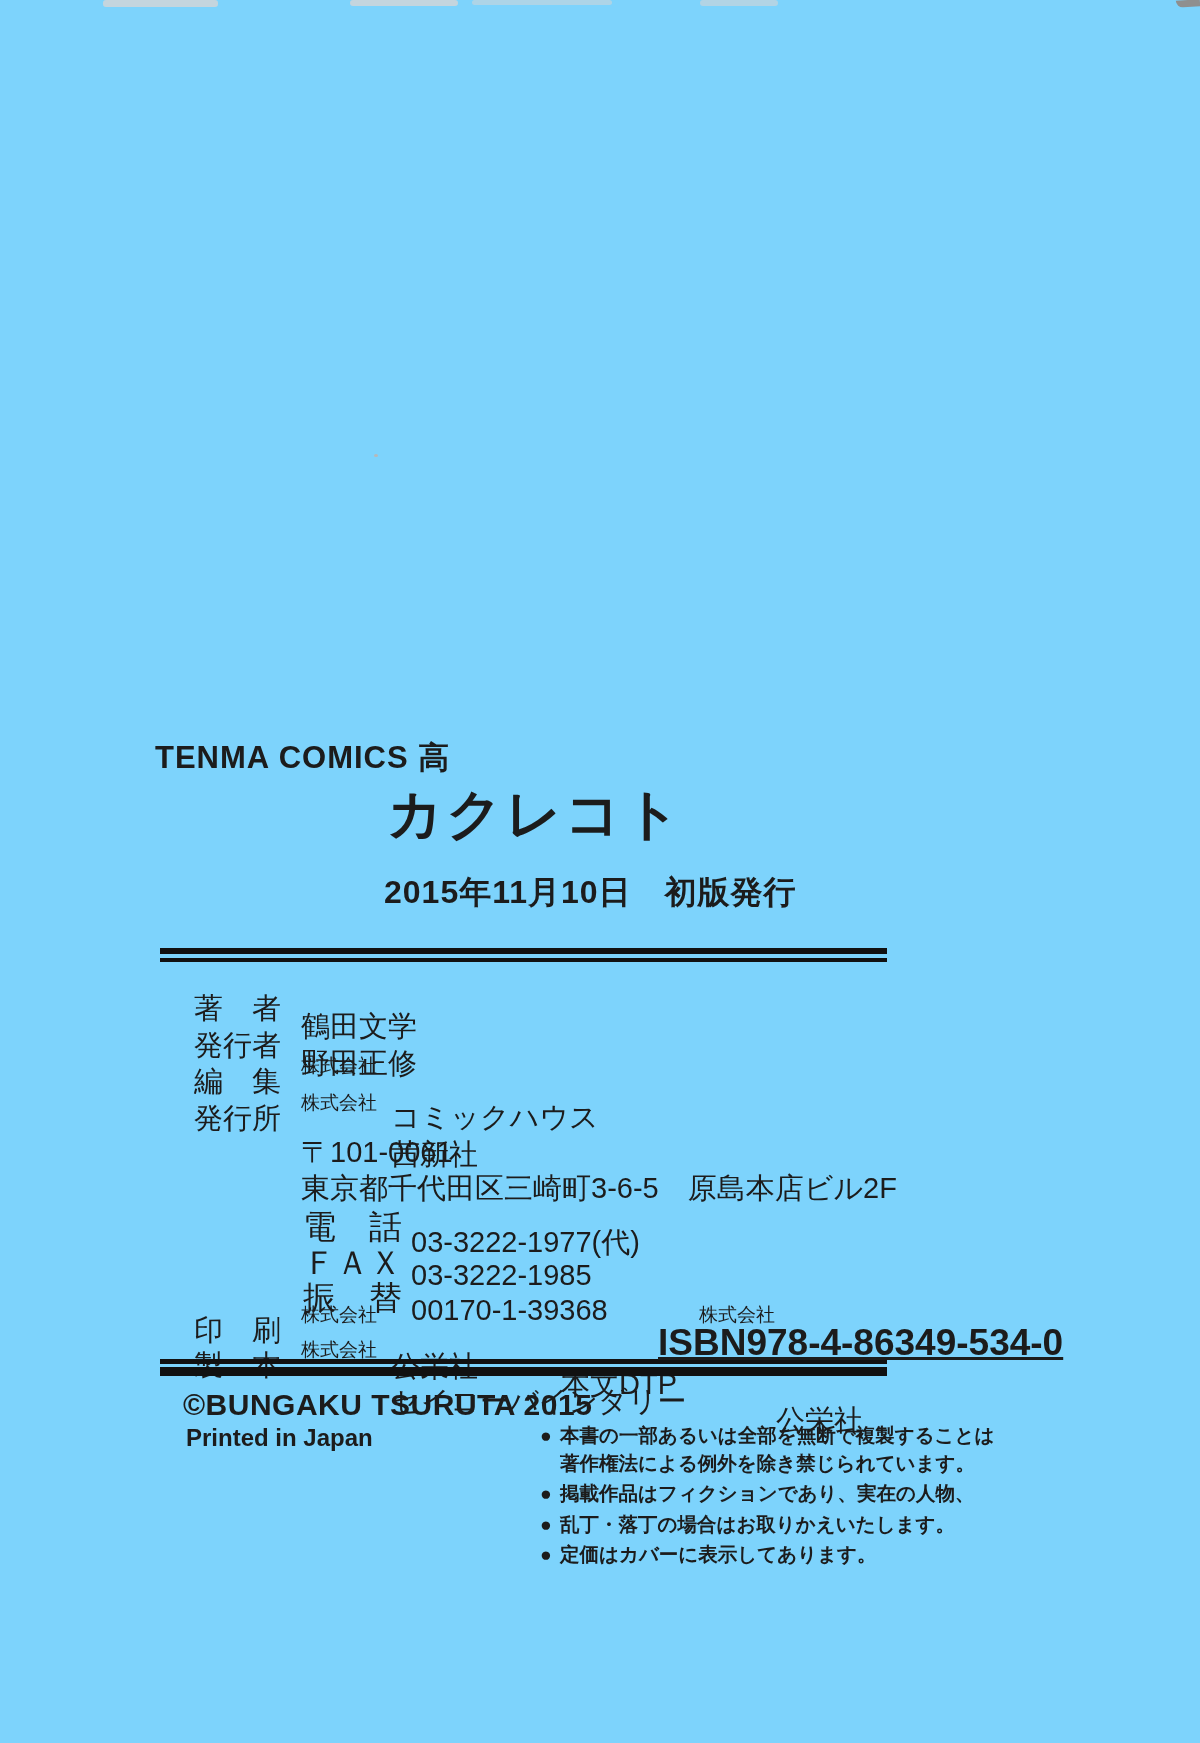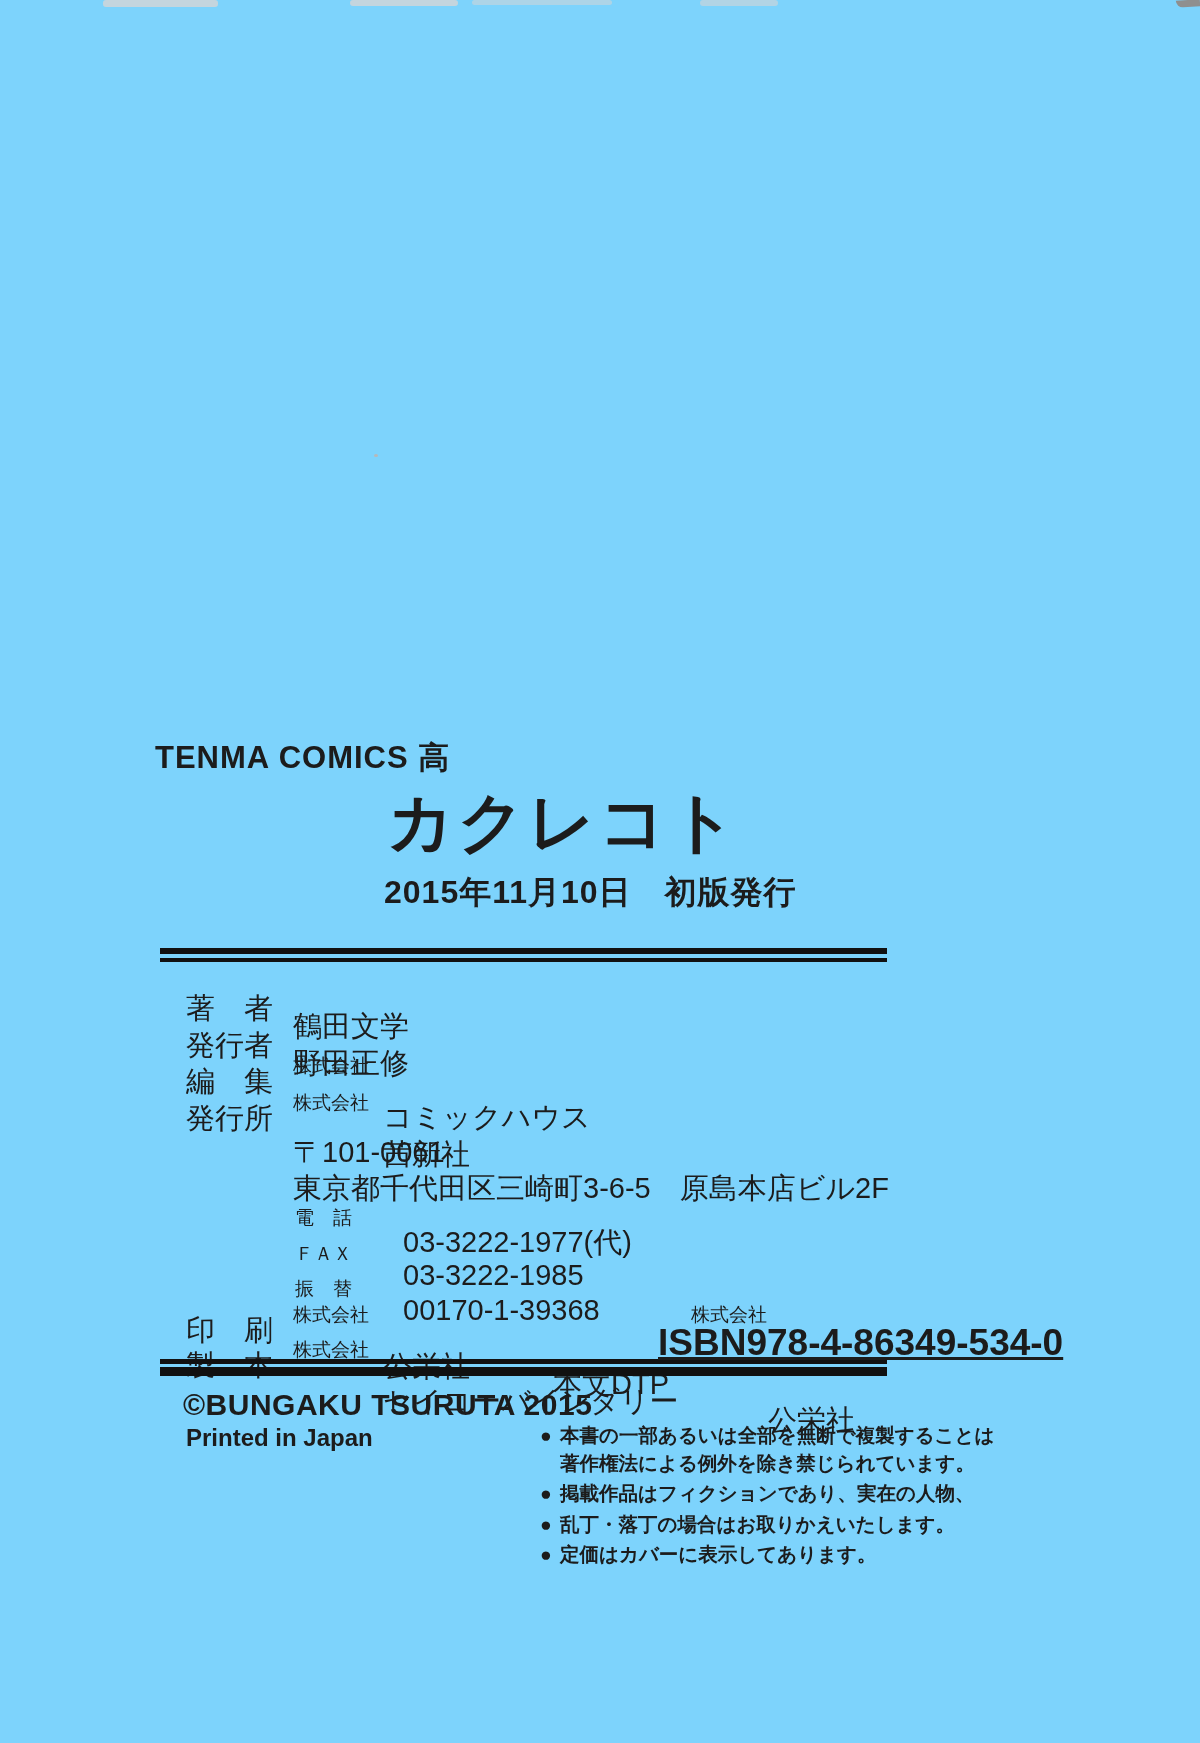--- a/index.html
+++ b/index.html
@@ -23,42 +23,42 @@
   .s4 { left: 700px; width: 78px; height: 6px; opacity: .6; }
   .corner-tick { position: absolute; top: 0; left: 1176px; width: 24px; height: 7px; background: #8f8f8f; border-radius: 0 0 0 8px; transform: rotate(-4deg); }
   .speck { position: absolute; left: 374px; top: 454px; width: 4px; height: 3px; background: #b8b8b8; border-radius: 50%; }
 
   .series {
     position: absolute; left: 155px; top: 737px;
     font-size: 31px; font-weight: 600; letter-spacing: 1px; white-space: pre;
   }
   .book-title {
     position: absolute; left: 387px; top: 778px;
-    font-size: 66px; font-weight: 800; letter-spacing: 3px; white-space: pre;
+    font-size: 55px; font-weight: 800; letter-spacing: 3px; white-space: pre;
   }
   .edition {
     position: absolute; left: 384px; top: 871px;
     font-size: 32px; font-weight: 600; letter-spacing: 1px; white-space: pre;
   }
 
   .rule { position: absolute; left: 160px; width: 727px; }
   .rule .bar { background: #111; }
   .rule-top { top: 948px; }
   .rule-top .b1 { height: 6px; margin-bottom: 4px; }
   .rule-top .b2 { height: 4px; }
   .rule-bottom { top: 1359px; }
   .rule-bottom .b1 { height: 5px; margin-bottom: 3px; }
   .rule-bottom .b2 { height: 9px; }
 
-  .crow { position: absolute; left: 8px; height: 36px; font-weight: 400; white-space: pre; }
+  .crow { position: absolute; left: 16px; height: 36px; font-weight: 400; white-space: pre; }
   .crow .lbl   { position: absolute; left: 178px; font-size: 29px; }
   .crow .val   { position: absolute; left: 285px; font-size: 29px; }
   .crow .pfx   { position: absolute; left: 285px; top: 9px; font-size: 19px; }
   .crow .pval  { position: absolute; left: 375px; font-size: 29px; }
-  .crow .sub   { position: absolute; left: 287px; font-size: 19px; }
+  .crow .sub   { position: absolute; left: 287px; font-size: 33px; }
   .crow .sval  { position: absolute; left: 395px; font-size: 29px; }
   .crow .xlbl  { position: absolute; left: 545px; font-size: 29px; text-align: center; }
   .crow .xpfx  { position: absolute; left: 683px; top: 9px; font-size: 19px; }
   .crow .xval  { position: absolute; left: 760px; font-size: 29px; }
   .r0  { top: 971px; }  .r1  { top: 1008px; } .r2  { top: 1044px; }
   .r3  { top: 1081px; } .r4  { top: 1115px; } .r5  { top: 1151px; }
   .r6  { top: 1187px; } .r7  { top: 1223px; } .r8  { top: 1258px; }
   .r9  { top: 1293px; } .r10 { top: 1328px; }
 
   .copyright { position: absolute; left: 183px; top: 1388px; font-size: 30px; font-weight: 600; letter-spacing: .5px; white-space: pre; }

